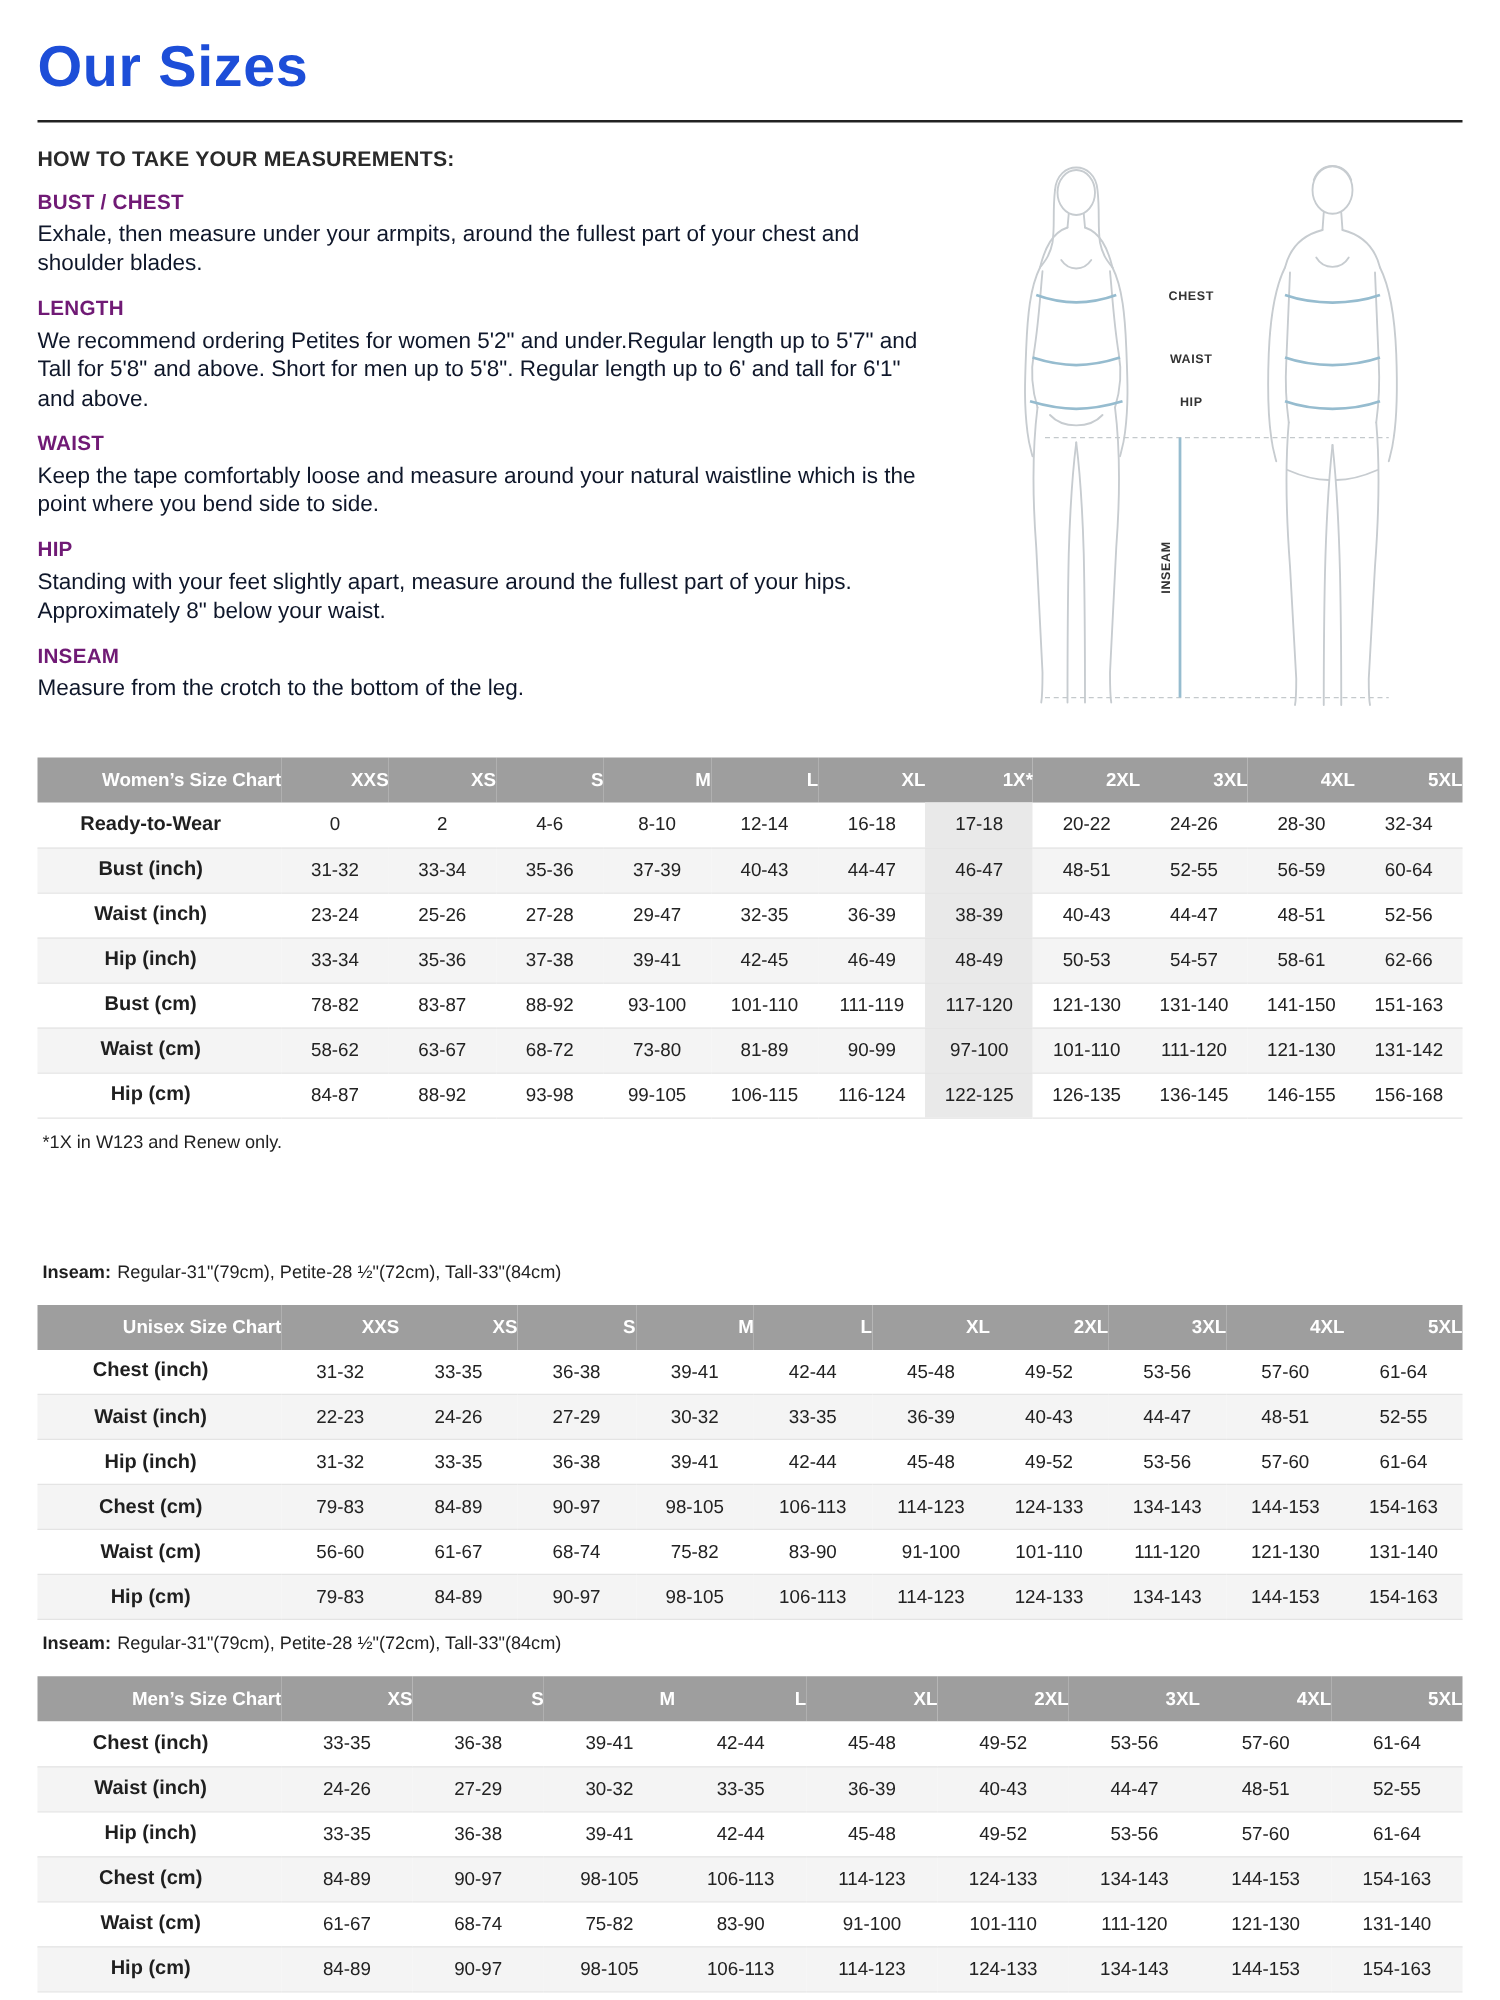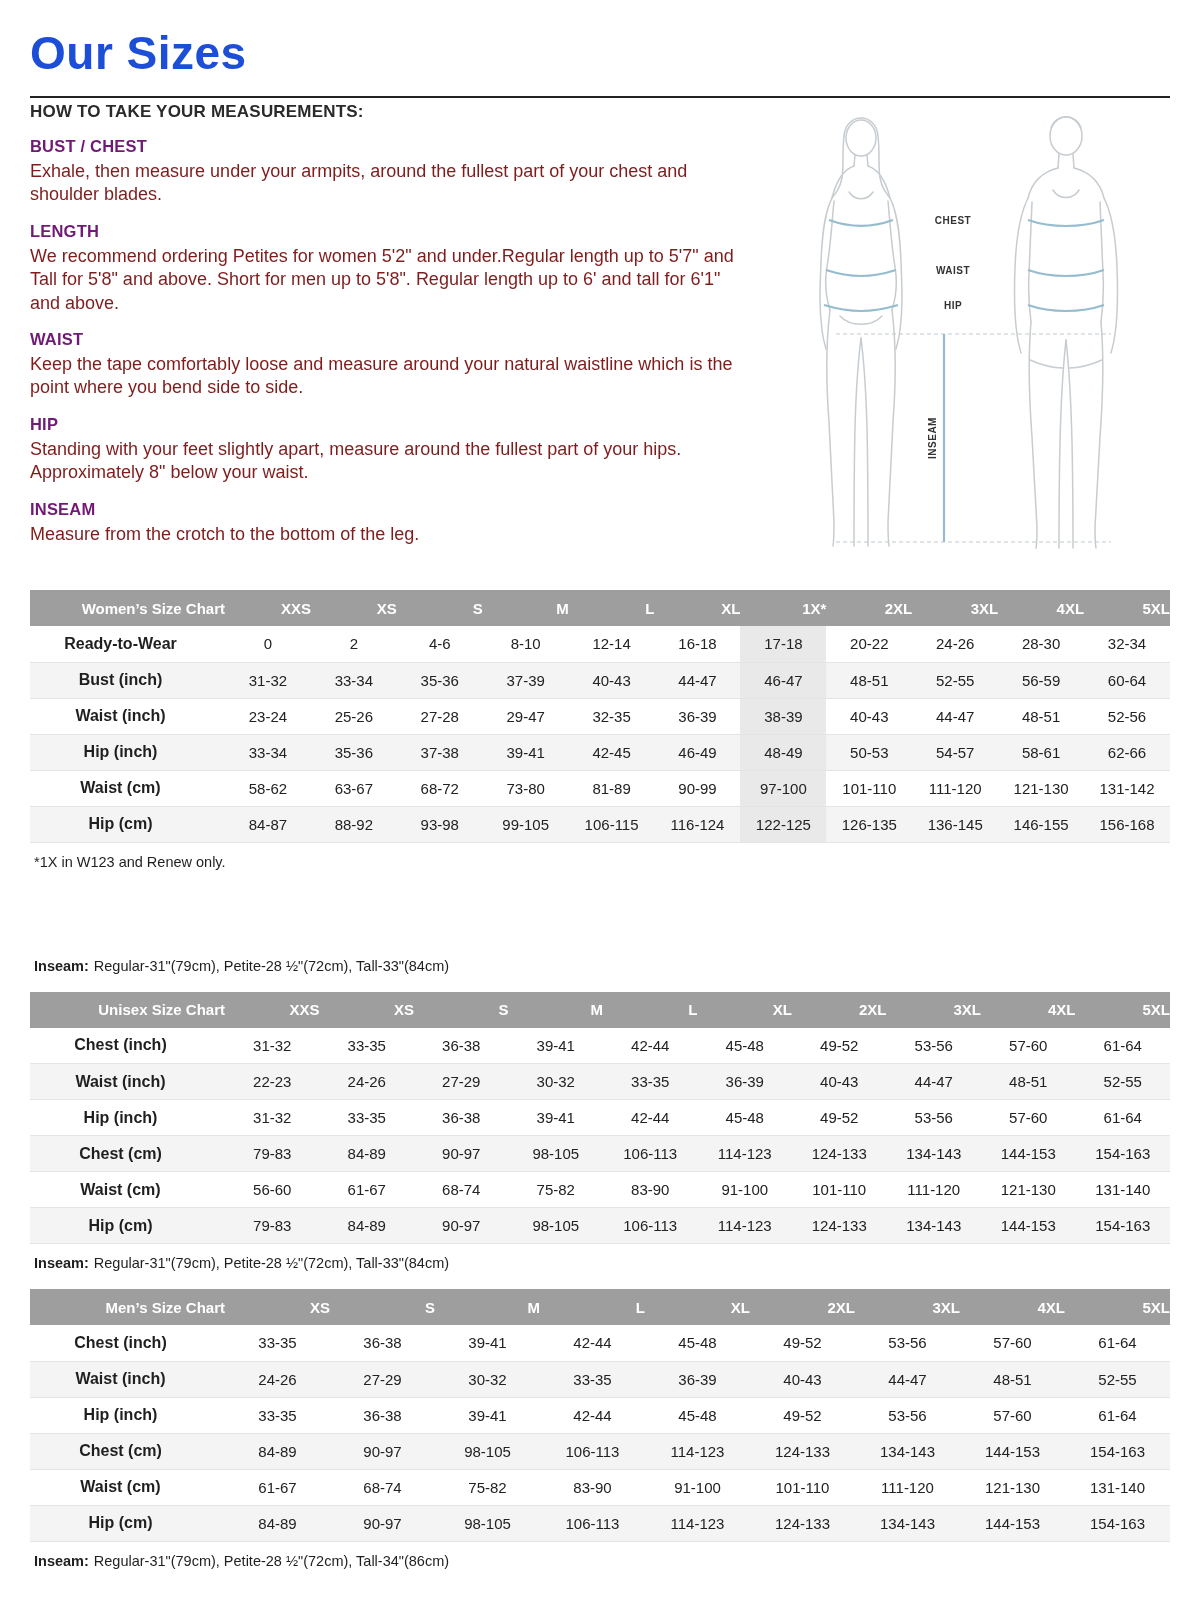--- a/index.html
+++ b/index.html
@@ -7,26 +7,26 @@
   body {
     width:1200px; min-height:1600px;
     font-family:"Liberation Sans","DejaVu Sans",sans-serif;
     color:#2e2e2e;
   }
   .page { padding:26px 30px 24px; }
 
   h1.page-title { font-size:46px; font-weight:800; letter-spacing:.5px; color:#1d4ed8; }
   .title-rule { border:none; border-top:2px solid #222; margin-top:16px; }
 
-  .top { display:flex; gap:12px; margin-top:4px; }
+  .top { display:flex; gap:12px; margin-top:20px; }
   .guide-text { flex:1; max-width:724px; }
   .guide-heading { font-size:17px; font-weight:700; color:#2a2a2a; letter-spacing:.2px; margin-bottom:15px; }
   .section { margin-bottom:15px; }
   .section h3 { font-size:16.5px; font-weight:700; color:#701a75; margin-bottom:4px; letter-spacing:.2px; }
-  .section p { font-size:18px; line-height:1.3; color:#7f1d1d; }
+  .section p { font-size:18px; line-height:1.3; color:#0f172a; }
 
   .figure-wrap { width:400px; flex-shrink:0; }
   .figure-wrap svg { display:block; }
   .fig-outline { fill:none; stroke:var(--figure-gray,#c7ccd0); stroke-width:1.5; stroke-linecap:round; }
   .measure-line { fill:none; stroke:var(--measure-line-blue,#96bccf); stroke-width:2.2; }
   .dash-line { fill:none; stroke:#c4c9cc; stroke-width:1; stroke-dasharray:4 3; }
   .diag-label { font-family:"Liberation Sans",sans-serif; font-size:10px; font-weight:700; fill:#333; letter-spacing:.5px; }
 
   table.size-table { width:100%; border-collapse:collapse; table-layout:fixed; margin-top:18px; }
   table.size-table thead th {
@@ -213,20 +213,34 @@
           <td>39-41</td>
           <td>42-45</td>
           <td>46-49</td>
           <td class="hl">48-49</td>
           <td>50-53</td>
           <td>54-57</td>
           <td>58-61</td>
           <td>62-66</td>
         </tr>
         <tr>
+          <th class="rowlabel">Bust (cm)</th>
+          <td>78-82</td>
+          <td>83-87</td>
+          <td>88-92</td>
+          <td>93-100</td>
+          <td>101-110</td>
+          <td>111-119</td>
+          <td class="hl">117-120</td>
+          <td>121-130</td>
+          <td>131-140</td>
+          <td>141-150</td>
+          <td>151-163</td>
+        </tr>
+        <tr>
           <th class="rowlabel">Waist (cm)</th>
           <td>58-62</td>
           <td>63-67</td>
           <td>68-72</td>
           <td>73-80</td>
           <td>81-89</td>
           <td>90-99</td>
           <td class="hl">97-100</td>
           <td>101-110</td>
           <td>111-120</td>

